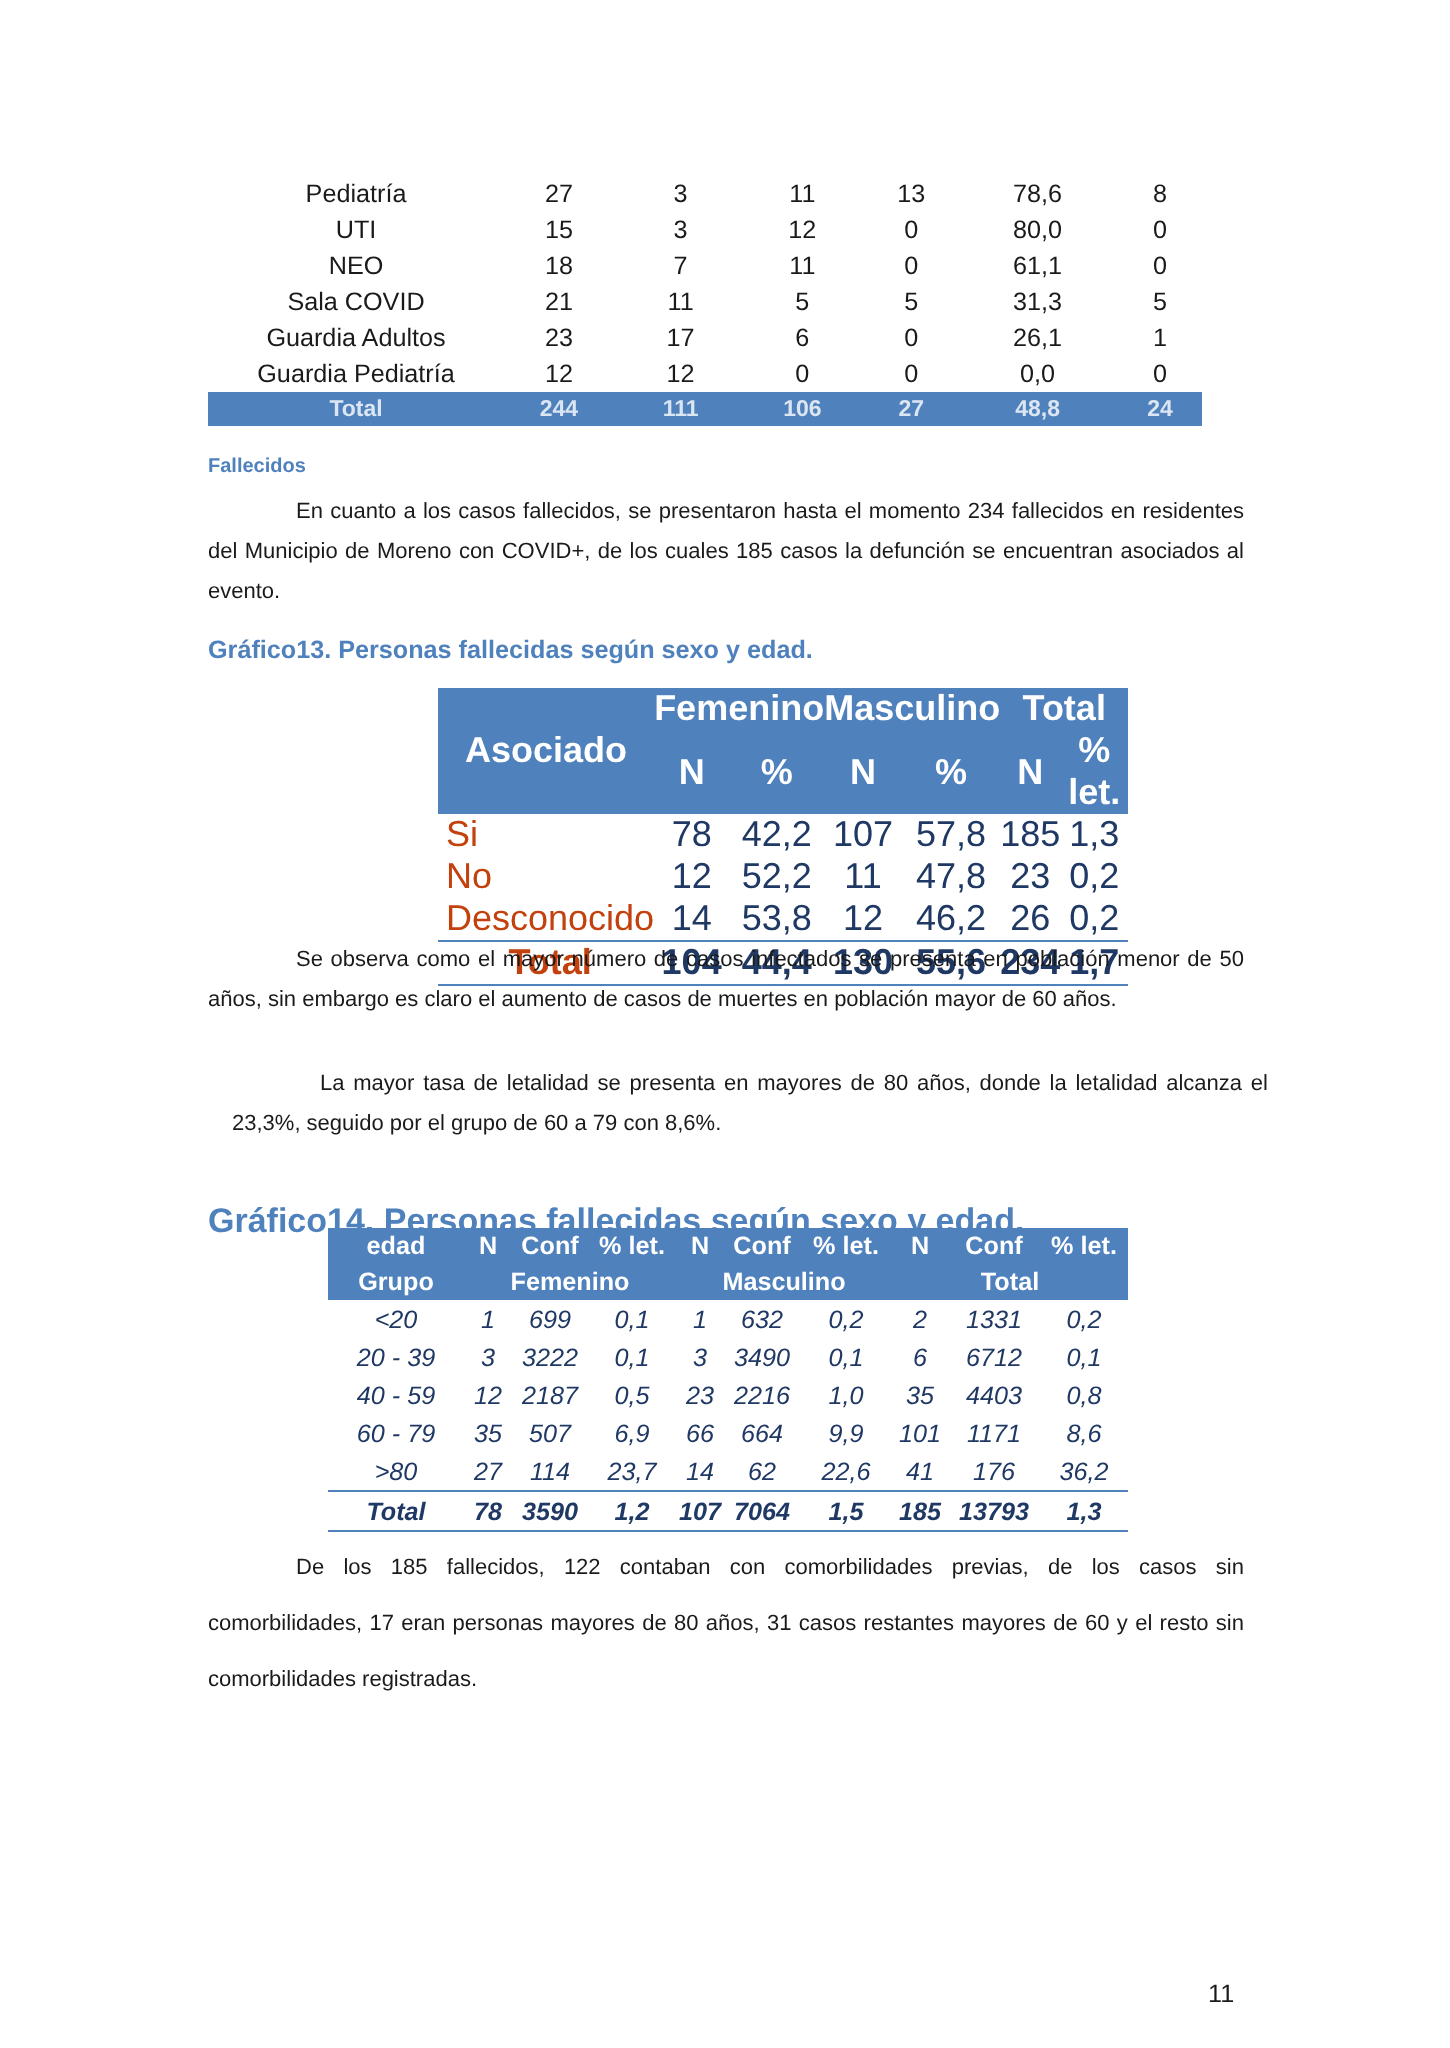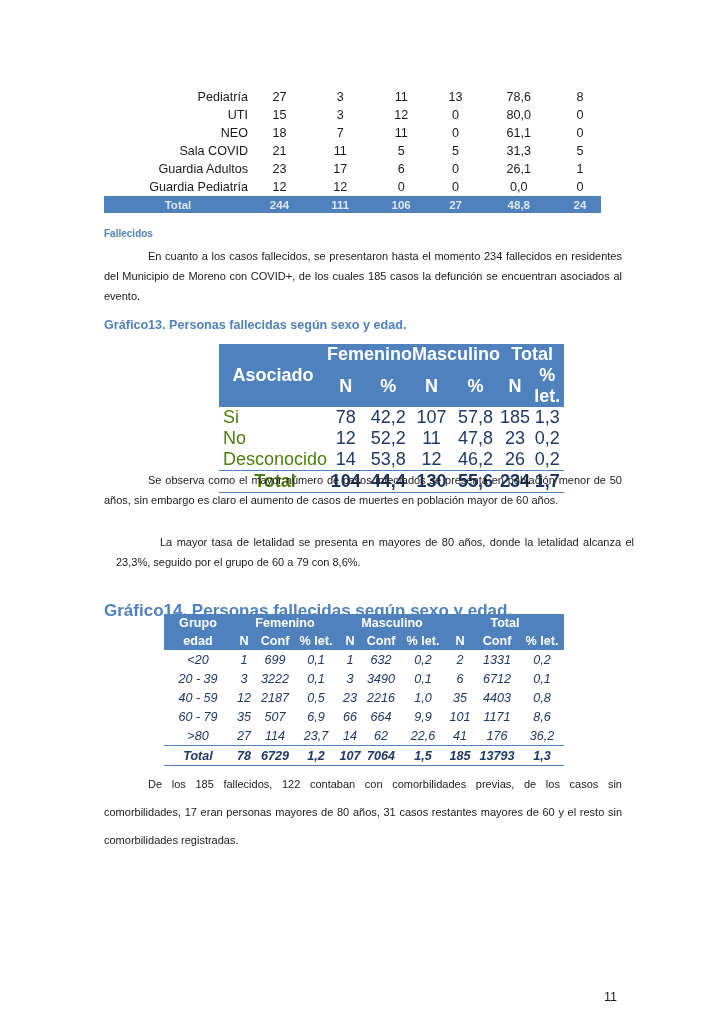--- a/index.html
+++ b/index.html
@@ -4,27 +4,27 @@
 <style>
   html, body { margin:0; padding:0; background:#ffffff; }
   body { width:725px; height:1024px; position:relative; font-family:"Liberation Sans", sans-serif; color:#1a1a1a; overflow:hidden; }
   .para { position:absolute; left:104px; width:518px; font-size:11px; line-height:20px; text-align:justify; }
   .para .indent { display:inline-block; width:44px; }
   .heading { position:absolute; left:104px; font-weight:bold; color:#4f81bd; }
   
   table { border-collapse:collapse; }
   .t0 { position:absolute; left:104px; top:88px; width:497px; font-size:12.6px; }
   .t0 td { height:18px; padding:0; text-align:center; }
-  .t0 td.lbl { text-align:right; padding-left:4px; width:140px; }
+  .t0 td.lbl { text-align:center; padding-left:4px; width:140px; }
   .t0 tr.total td { background:#4f81bd; color:#dce6f2; font-weight:bold; font-size:11.5px; height:17px; }
   
   .t13 { position:absolute; left:219px; top:344px; font-size:18px; color:#1f3864; }
   .t13 th { background:#4f81bd; color:#ffffff; font-weight:bold; padding:0; height:18px; }
   .t13 td { padding:0; height:19px; text-align:center; }
-  .t13 td.lbl { text-align:left; padding-left:4px; width:80px; color:#4d7c0f; }
+  .t13 td.lbl { text-align:left; padding-left:4px; width:80px; color:#c2410c; }
   .t13 tr.total td { font-weight:bold; border-top:1.5px solid #4f81bd; border-bottom:1.5px solid #4f81bd; }
   .t13 .w1{width:30px}.t13 .w2{width:38px}.t13 .w3{width:34px}
   
   .t14 { position:absolute; left:164px; top:614px; font-size:12.6px; color:#1f3864; }
   .t14 th { background:#4f81bd; color:#ffffff; font-weight:bold; padding:0; height:18px; }
   .t14 td { padding:0; height:19px; text-align:center;font-style:italic; }
   .t14 tr.total td { font-weight:bold; border-top:1.5px solid #4f81bd; border-bottom:1.5px solid #4f81bd; }
   .pagenum { position:absolute; left:604px; top:990px; font-size:12.6px; }
 </style>
 </head>
@@ -162,38 +162,38 @@
 </table>
 
 <div class="para" style="top:470px;"><span class="indent"></span><span>Se observa como el mayor número de casos infectados se presenta en población menor de 50 años, sin embargo es claro el aumento de casos de muertes en población mayor de 60 años.</span></div>
 
 <div class="para" style="top:532px;margin-left:12px;"><span class="indent"></span><span>La mayor tasa de letalidad se presenta en mayores de 80 años, donde la letalidad alcanza el 23,3%, seguido por el grupo de 60 a 79 con 8,6%.</span></div>
 
 <div class="heading" style="top:601px;font-size:17px;">Gráfico14. Personas fallecidas según sexo y edad.</div>
 
 <table class="t14">
   <thead>
-    <tr>
-      <th style="width:68px">Grupo</th>
-      <th colspan="3">Femenino</th>
-      <th colspan="3">Masculino</th>
-      <th colspan="3">Total</th>
-    </tr>
     <tr id="t14sub">
         <th>edad</th>
         <th style="width: 24px;">N</th>
         <th style="width: 38px;">Conf</th>
         <th style="width: 44px;">% let.</th>
         <th style="width: 24px;">N</th>
         <th style="width: 38px;">Conf</th>
         <th style="width: 46px;">% let.</th>
         <th style="width: 28px;">N</th>
         <th style="width: 46px;">Conf</th>
         <th style="width: 44px;">% let.</th>
       </tr>
+    <tr>
+      <th style="width:68px">Grupo</th>
+      <th colspan="3">Femenino</th>
+      <th colspan="3">Masculino</th>
+      <th colspan="3">Total</th>
+    </tr>
   </thead>
   <tbody id="t14body">
       <tr>
         <td>&lt;20</td>
         <td>1</td>
         <td>699</td>
         <td>0,1</td>
         <td>1</td>
         <td>632</td>
         <td>0,2</td>
@@ -245,21 +245,21 @@
         <td>14</td>
         <td>62</td>
         <td>22,6</td>
         <td>41</td>
         <td>176</td>
         <td>36,2</td>
       </tr>
       <tr class="total">
         <td>Total</td>
         <td>78</td>
-        <td>6729</td>
+        <td>3590</td>
         <td>1,2</td>
         <td>107</td>
         <td>7064</td>
         <td>1,5</td>
         <td>185</td>
         <td>13793</td>
         <td>1,3</td>
       </tr>
     </tbody>
 </table>

